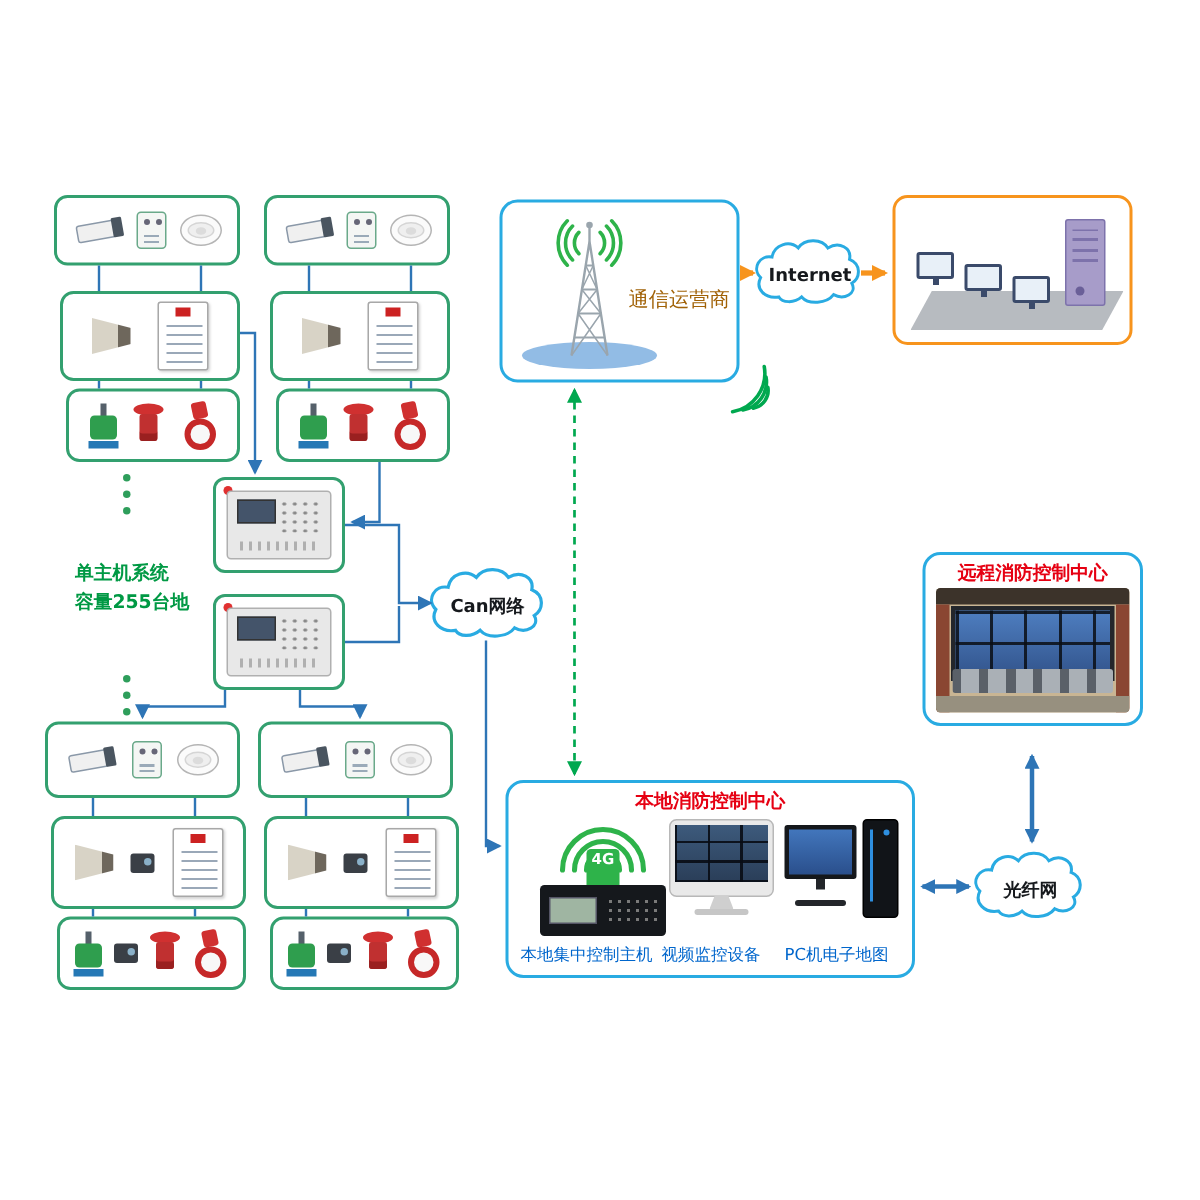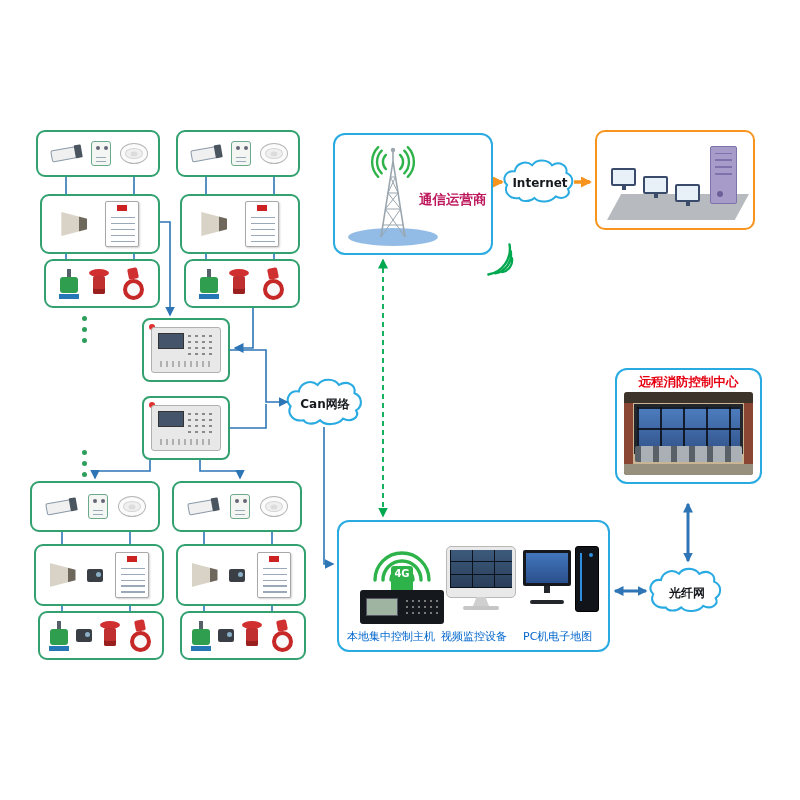--- a/index.html
+++ b/index.html
@@ -52,21 +52,21 @@
 
   .vdots{position:absolute;display:flex;flex-direction:column;gap:6px}
   .vdots i{width:5px;height:5px;border-radius:50%;background:#2e9e5b}
   .note{position:absolute;color:#009944;font-size:12.5px;font-weight:600;line-height:1.55;white-space:nowrap}
 
   
   .cyanbox{position:absolute;border:2.5px solid #29abe2;border-radius:12px;background:#fff}
   .orangebox{position:absolute;border:2.5px solid #f7941d;border-radius:10px;background:#fff}
   .boxtitle{position:absolute;left:0;right:0;top:4px;text-align:center;color:#e60012;font-weight:bold;font-size:12.5px;white-space:nowrap}
   .cloudlbl{position:absolute;text-align:center;font-size:12px;font-weight:600;color:#16191d;z-index:6}
-  .oplbl{position:absolute;color:#be185d;font-weight:bold;font-size:13.5px;white-space:nowrap}
+  .oplbl{position:absolute;color:#a16207;font-weight:normal;font-size:13.5px;white-space:nowrap}
   .dlbl{position:absolute;left:0;right:0;bottom:2px;color:#0066cc;font-size:11px;white-space:nowrap}
 
   
   .srv-plat{position:absolute;left:10px;top:62px;width:142px;height:26px;background:#b7bbc0;
         clip-path:polygon(10% 0,100% 0,90% 100%,0 100%)}
   .srv-tower{position:absolute;right:16px;top:14px;width:27px;height:58px;background:#a79cc9;border:1px solid #7d72ab;border-radius:2px}
   .srv-tower::before{content:"";position:absolute;left:4px;right:4px;top:6px;height:22px;
         background:repeating-linear-gradient(0deg,#7d72ab 0 2px,transparent 2px 7px)}
   .srv-tower::after{content:"";position:absolute;left:6px;bottom:6px;width:6px;height:6px;border-radius:50%;background:#6a5f98}
   .srv-mon{position:absolute;width:25px;height:18px;background:#e8f0f8;border:2px solid #3a4a6a;border-radius:2px}
@@ -206,20 +206,24 @@
   <div class="vdots" style="left:82px;top:316px">
       <i></i>
       <i></i>
       <i></i>
     </div>
   <div class="vdots" style="left:82px;top:450px">
       <i></i>
       <i></i>
       <i></i>
     </div>
+  <div class="note" style="left:50px;top:372px">
+    <div>单主机系统</div>
+    <div>容量255台地</div>
+  </div>
 
   <div class="ctrl" style="left:142px;top:318px">
     <span class="led"></span>
     <span class="pnl"></span>
     <span class="slots"></span>
   </div>
   <div class="ctrl" style="left:142px;top:396px">
     <span class="led"></span>
     <span class="pnl"></span>
     <span class="slots"></span>
@@ -295,20 +299,21 @@
       <i class="ceil"></i>
       <i class="pill" style="left:0"></i>
       <i class="pill" style="right:0"></i>
       <i class="screens"></i>
       <i class="desk"></i>
       <i class="floor"></i>
     </div>
   </div>
 
   <div class="cyanbox" style="left:337px;top:520px;width:273px;height:132px">
+    <div class="boxtitle">本地消防控制中心</div>
 
     <div class="litem" style="left:8px;width:110px">
       <svg class="abs" style="left:24px;top:0" width="62" height="40" viewBox="0 0 62 40">
         <path d="M4 38 A27 27 0 0 1 58 38 M12 38 A19 19 0 0 1 50 38 M20 38 A11 11 0 0 1 42 38" fill="none" stroke="#2eb34a" stroke-width="3.4" stroke-linecap="round"></path>
       </svg>
       <div class="badge4g" style="left:44px;top:24px;width:22px;height:28px">4G</div>
       <div class="host abs" style="left:13px;top:48px"></div>
       <div class="dlbl">本地集中控制主机</div>
     </div>
 

